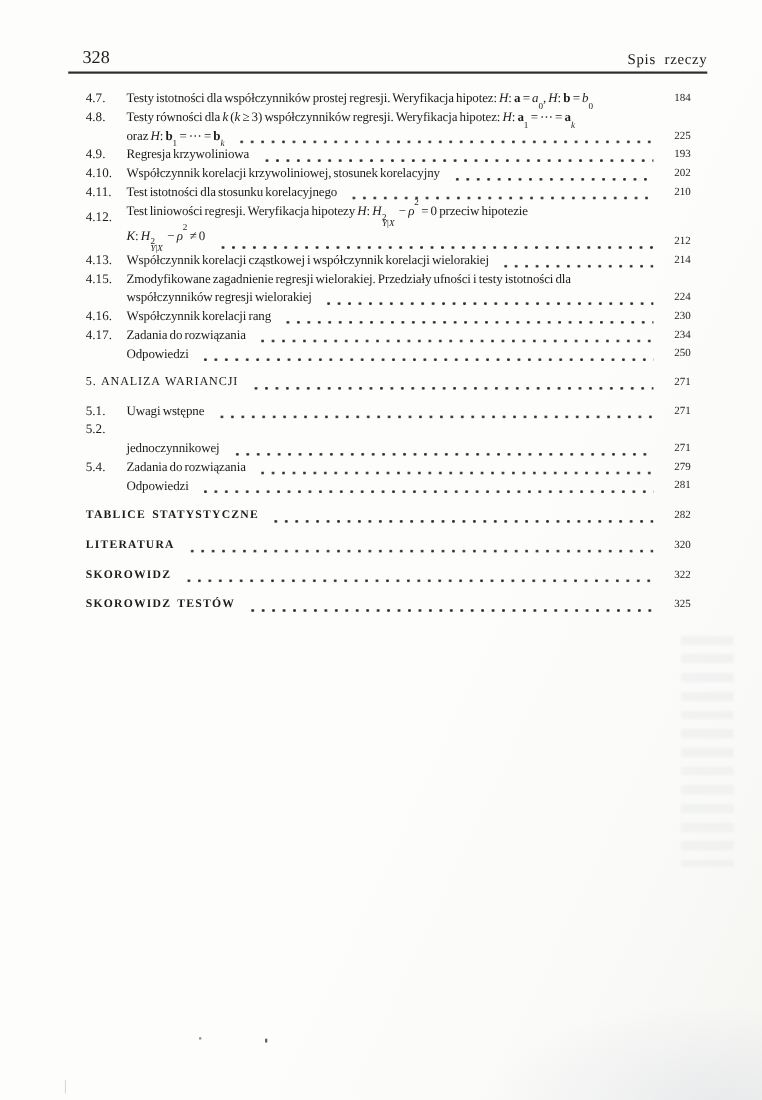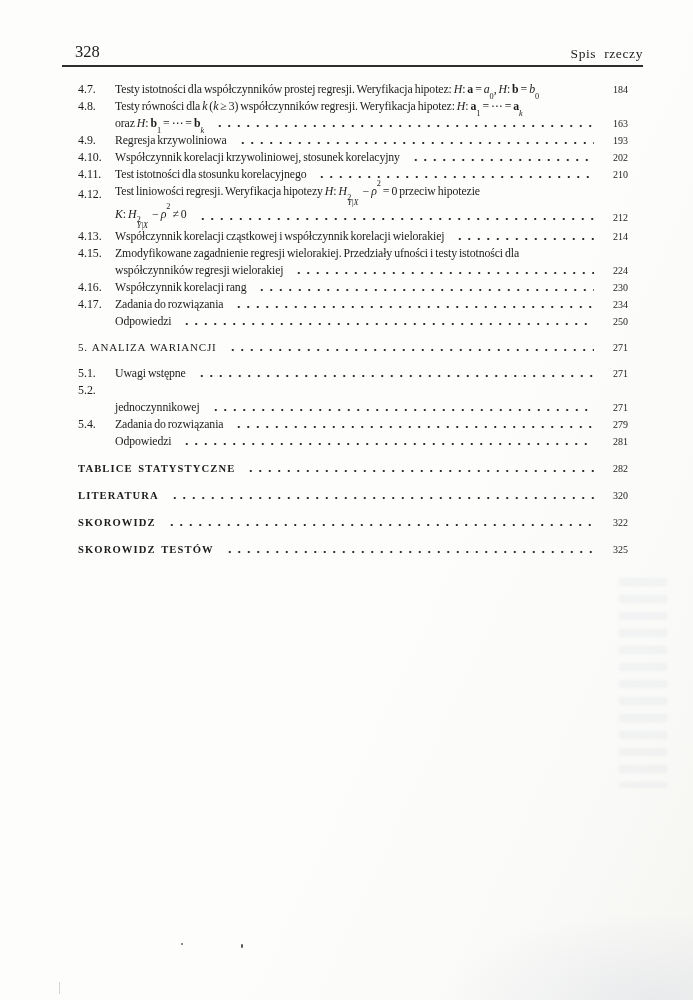--- a/index.html
+++ b/index.html
@@ -7,21 +7,21 @@
     position:relative;width:693px;height:1000px;margin:0 auto;overflow:hidden;
     background:linear-gradient(115deg,#fdfdfc 60%,#f9f9f7 85%,#f5f5f2);
     font-family:"Liberation Serif","DejaVu Serif",serif;color:#1c1c1c;
   }
   
   .hdr{position:absolute;left:62px;right:50px;top:42px;height:23px;border-bottom:2.2px solid #2e2e2e;}
   .pno{position:absolute;left:13px;top:0;font-size:16.5px;}
   .rtitle{position:absolute;left:0;right:0;top:4px;text-align:right;font-size:13.5px;letter-spacing:.6px;word-spacing:4px;}
   
   .toc{position:absolute;left:78px;right:65px;top:81px;}
-  .row{display:flex;align-items:center;line-height:17px;}
+  .row{display:flex;align-items:flex-end;line-height:17px;}
   .num{flex:0 0 37px;font-size:11.9px;}
   .txt{flex:0 1 auto;white-space:nowrap;font-size:11.8px;letter-spacing:-.12px;word-spacing:-.8px;}
   .lead{flex:1 1 8px;min-width:8px;height:10px;margin:0 8px 0 9px;
     background-image:radial-gradient(circle,#2f2f2f 1.05px,rgba(0,0,0,0) 1.45px);
     background-size:9.5px 4px;background-repeat:repeat-x;background-position:left 2px bottom 1px;}
   .pg{flex:0 0 auto;min-width:26px;text-align:right;font-size:10px;}
   .nl .lead{background:none;}
   .ch .txt{font-size:11px;letter-spacing:.8px;word-spacing:1px;font-family:Liberation Serif, serif;}
   .bm .txt{font-size:10.6px;font-weight:bold;letter-spacing:1.1px;word-spacing:2px;}
   .g1{margin-top:9px;}
@@ -66,21 +66,21 @@
       <span class="num">4.8.</span>
       <span class="txt">Testy równości dla <i>k</i> (<i>k</i> ≥ 3) współczynników regresji. Weryfikacja hipotez: <i>H</i>: <b>a</b><sub>1</sub> = ⋯ = <b>a</b><sub><i>k</i></sub></span>
       <span class="lead"></span>
       <span class="pg"></span>
     </div>
 
     <div class="row">
       <span class="num"></span>
       <span class="txt">oraz <i>H</i>: <b>b</b><sub>1</sub> = ⋯ = <b>b</b><sub><i>k</i></sub></span>
       <span class="lead"></span>
-      <span class="pg">163</span>
+      <span class="pg">225</span>
     </div>
 
     <div class="row">
       <span class="num">4.9.</span>
       <span class="txt">Regresja krzywoliniowa</span>
       <span class="lead"></span>
       <span class="pg">193</span>
     </div>
 
     <div class="row">

